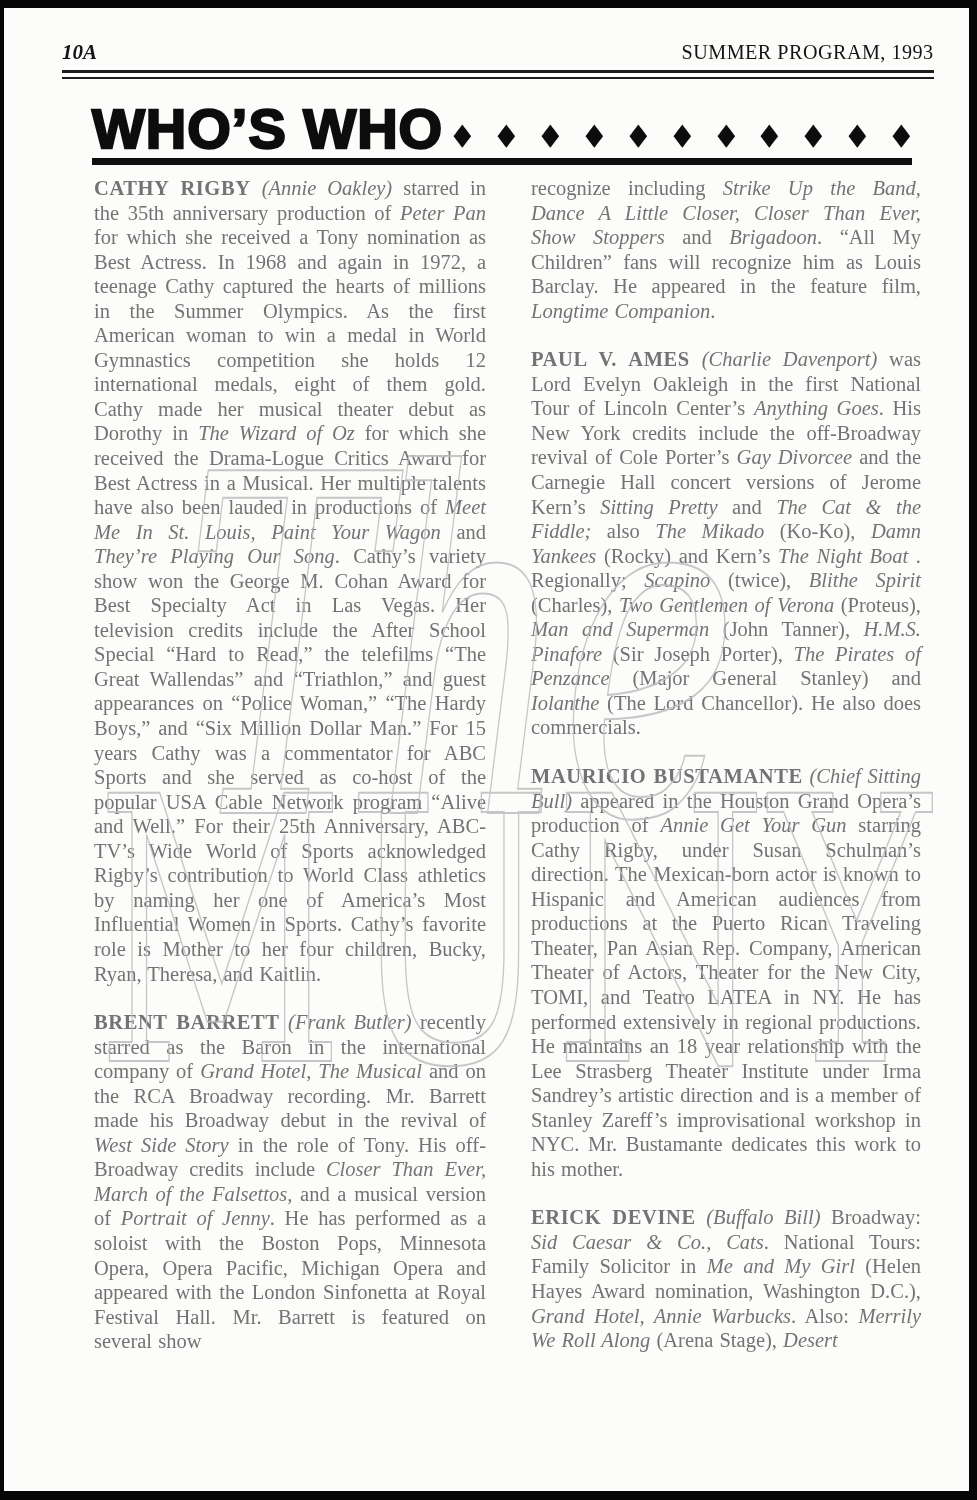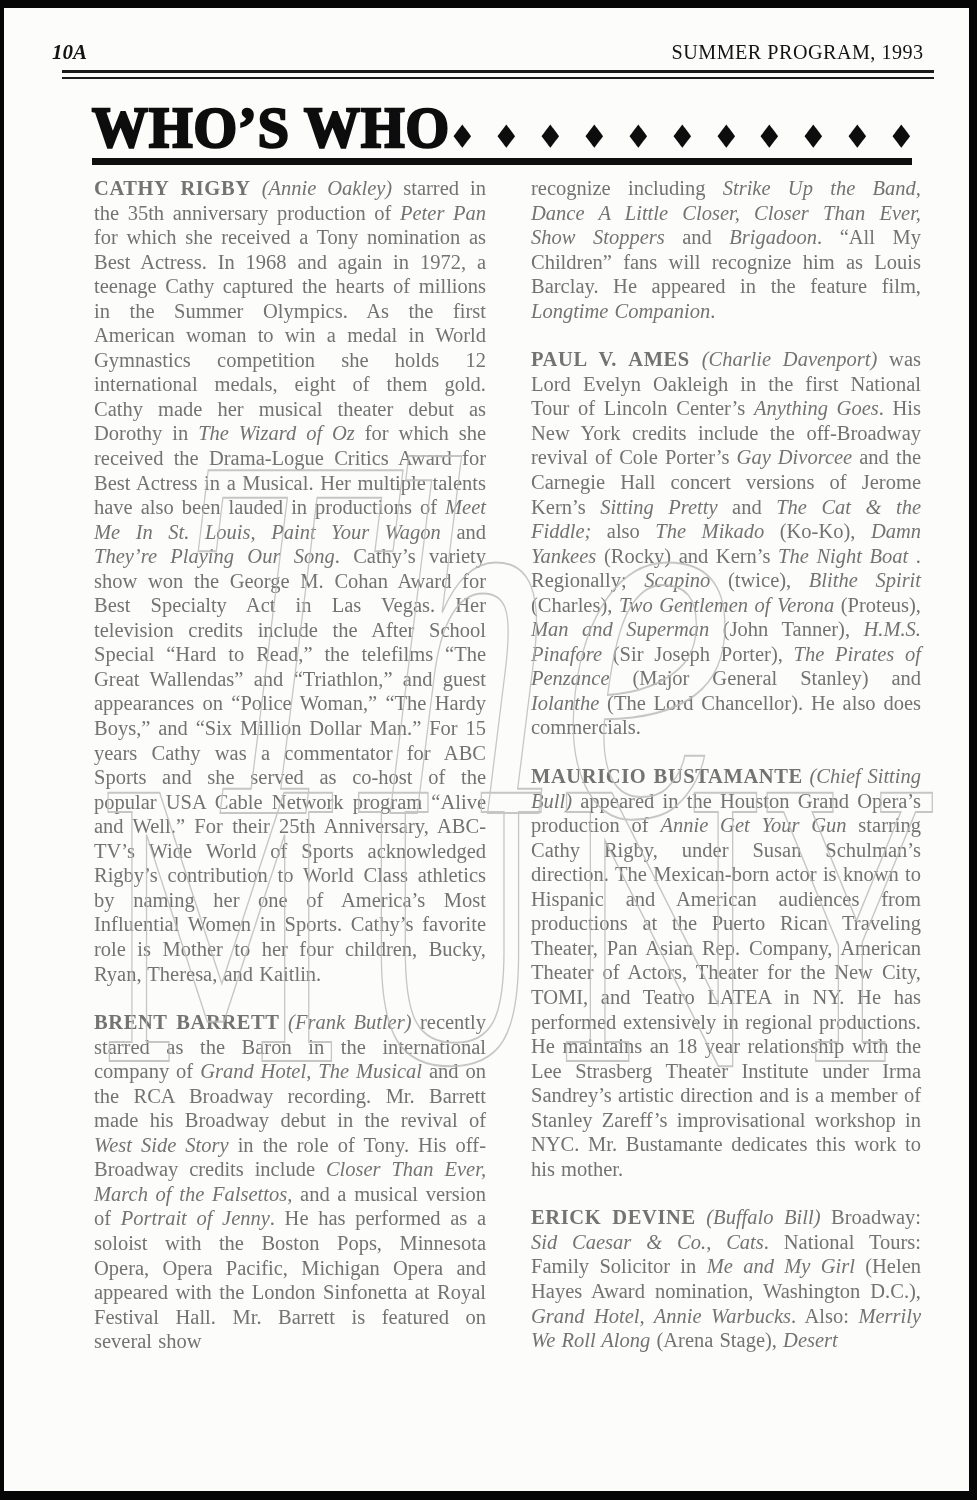--- a/index.html
+++ b/index.html
@@ -8,33 +8,33 @@
     font-family:"Liberation Serif","DejaVu Serif",serif;
   }
   .page{
     position:absolute;left:0;top:0;width:977px;height:1500px;box-sizing:border-box;
     background:#fcfcfa;color:#141414;overflow:hidden;
     border-top:8px solid #060606;border-bottom:9px solid #060606;
     border-left:4px solid #060606;border-right:8px solid #060606;
   }
   
   .hdr{
-    position:absolute;left:48px;top:32px;width:872px;
+    position:absolute;left:58px;top:32px;width:872px;
     display:flex;justify-content:space-between;align-items:baseline;
   }
   .hdr .pg{font-size:21px;font-weight:bold;font-style:italic;}
   .hdr .prog{font-size:21px;letter-spacing:0.5px;transform:scaleX(0.96);transform-origin:right;}
   .hdr-rule{
     position:absolute;left:58px;top:62px;width:872px;height:9px;box-sizing:border-box;
     border-top:3px solid #1c1c1c;border-bottom:2px solid #1c1c1c;
   }
   
   .title{
     position:absolute;left:88px;top:88px;
-    font-family:Liberation Serif, serif;
+    font-family:Liberation Sans, sans-serif;
     font-weight:700;font-size:56px;letter-spacing:1px;color:#0d0d0d;
     -webkit-text-stroke:2.4px #0d0d0d;white-space:nowrap;
   }
   .diamonds{
     position:absolute;left:448px;top:103px;width:460px;height:44px;
     display:flex;justify-content:space-between;align-items:center;
   }
   .diamonds span{
     font-family:"DejaVu Sans",sans-serif;font-size:27px;color:#0d0d0d;
     transform:scale(0.85,1.12);line-height:1;

